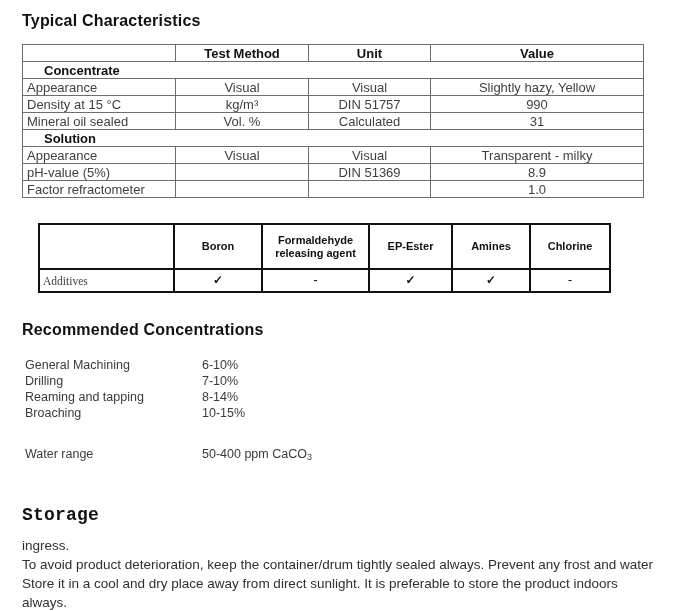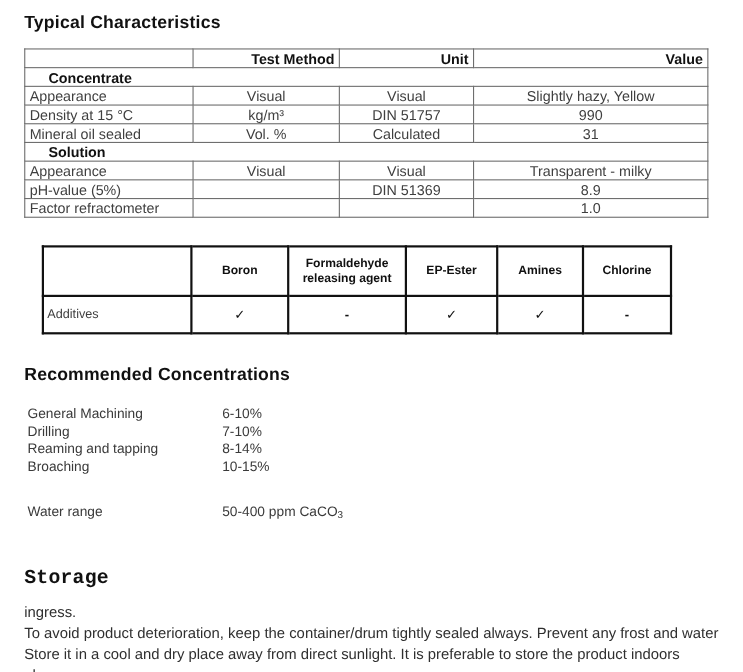--- a/index.html
+++ b/index.html
@@ -29,21 +29,21 @@
   }
   table.char-table th, table.char-table td {
     border: 1px solid #6e6e6e;
     height: 17px;
     padding: 0 4px;
     line-height: 15px;
     overflow: hidden;
     white-space: nowrap;
   }
   table.char-table th {
-    font-weight: bold; color: #111; text-align: right; font-size: 13px;
+    font-weight: bold; color: #111; text-align: center; font-size: 13px;
   }
   table.char-table td.c { text-align: center; }
   table.char-table td.l { text-align: left; }
   table.char-table td.section { font-weight: bold; color: #111; padding-left: 21px; }
 
   
   table.add-table {
     border-collapse: collapse;
     width: 571px;
     margin-top: 25px;
@@ -53,21 +53,21 @@
   }
   table.add-table th, table.add-table td {
     border: 2px solid #111;
     padding: 0 3px;
     overflow: hidden;
   }
   table.add-table th {
     font-weight: bold; font-size: 11px; line-height: 13px;
     text-align: center; height: 45px;
   }
-  table.add-table td { height: 34px; font-size: 12px; }
+  table.add-table td { height: 23px; font-size: 12px; font-family: Liberation Serif, serif; }
   table.add-table td.c { text-align: center; font-weight: bold; }
   table.add-table td.l { text-align: left; font-weight: normal; font-size: 11.5px; color: #3f3f3f; }
 
   
   .conc-title { margin-top: 27px; }
   .conc-list { margin-top: 18px; font-size: 12.5px; color: #3a3a3a; }
   .conc-row { display: flex; line-height: 16px; }
   .conc-label { width: 180px; padding-left: 3px; }
   .conc-value { }
   .conc-row.water { margin-top: 25px; }

